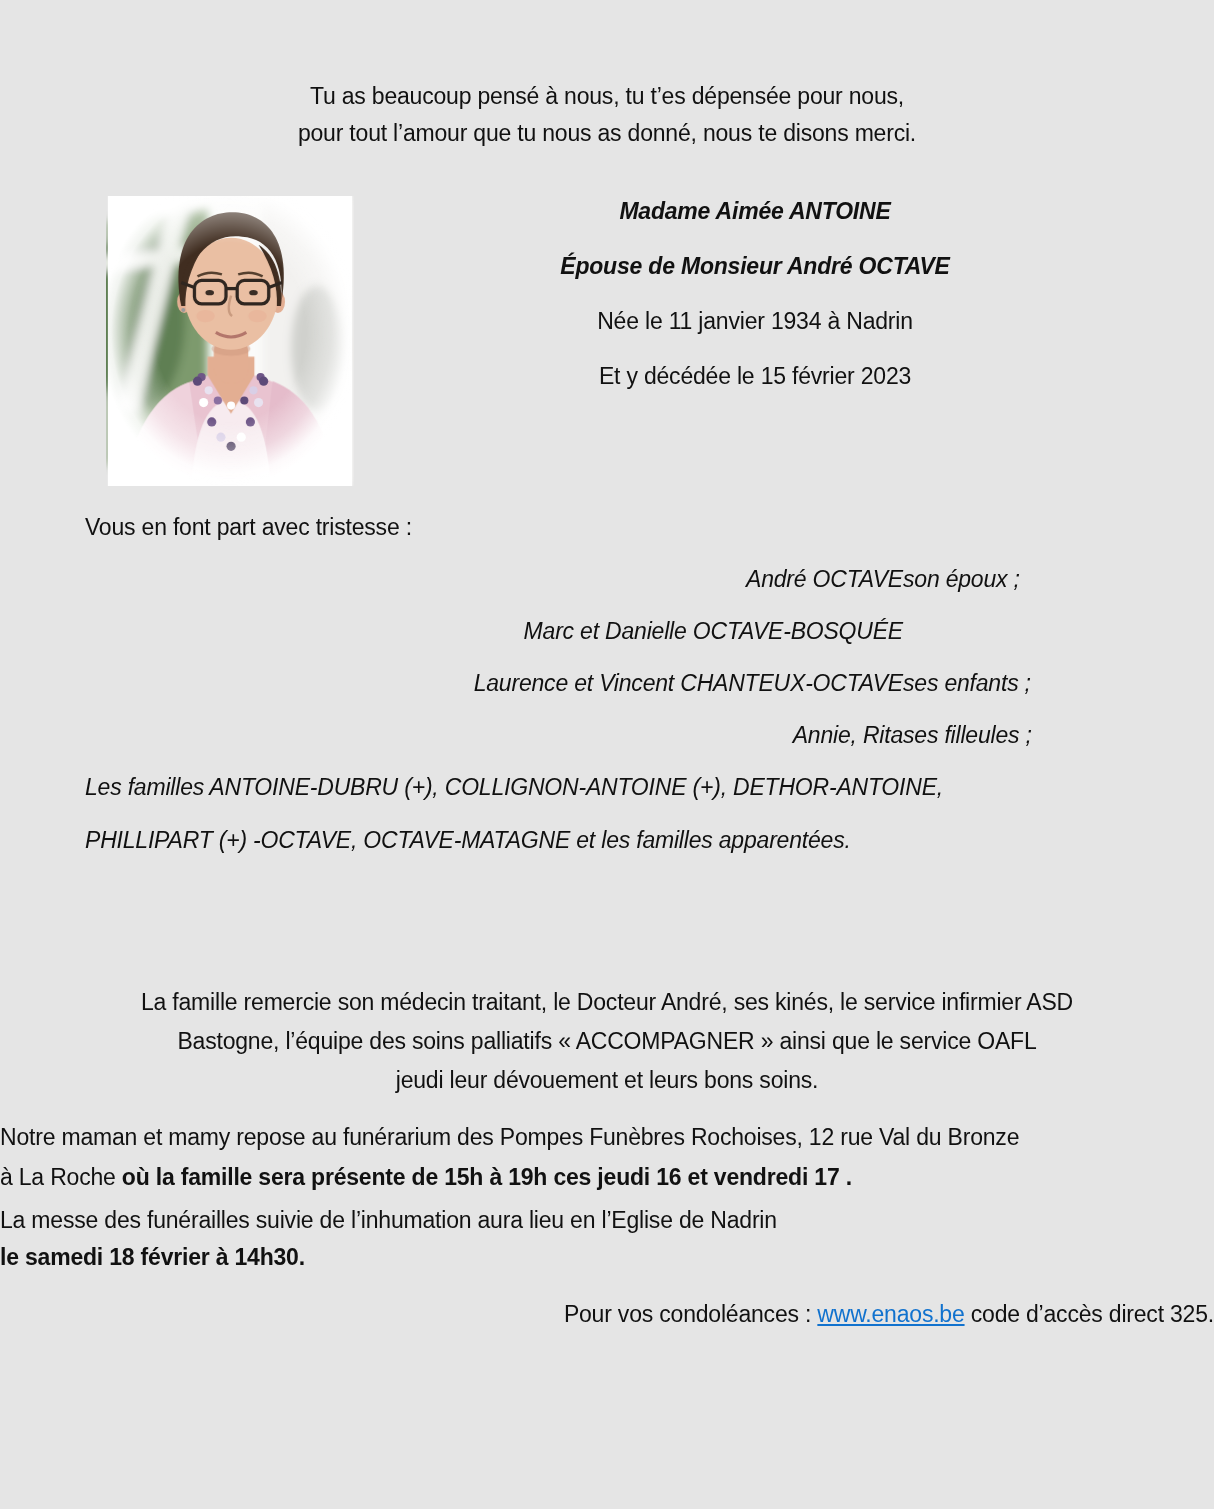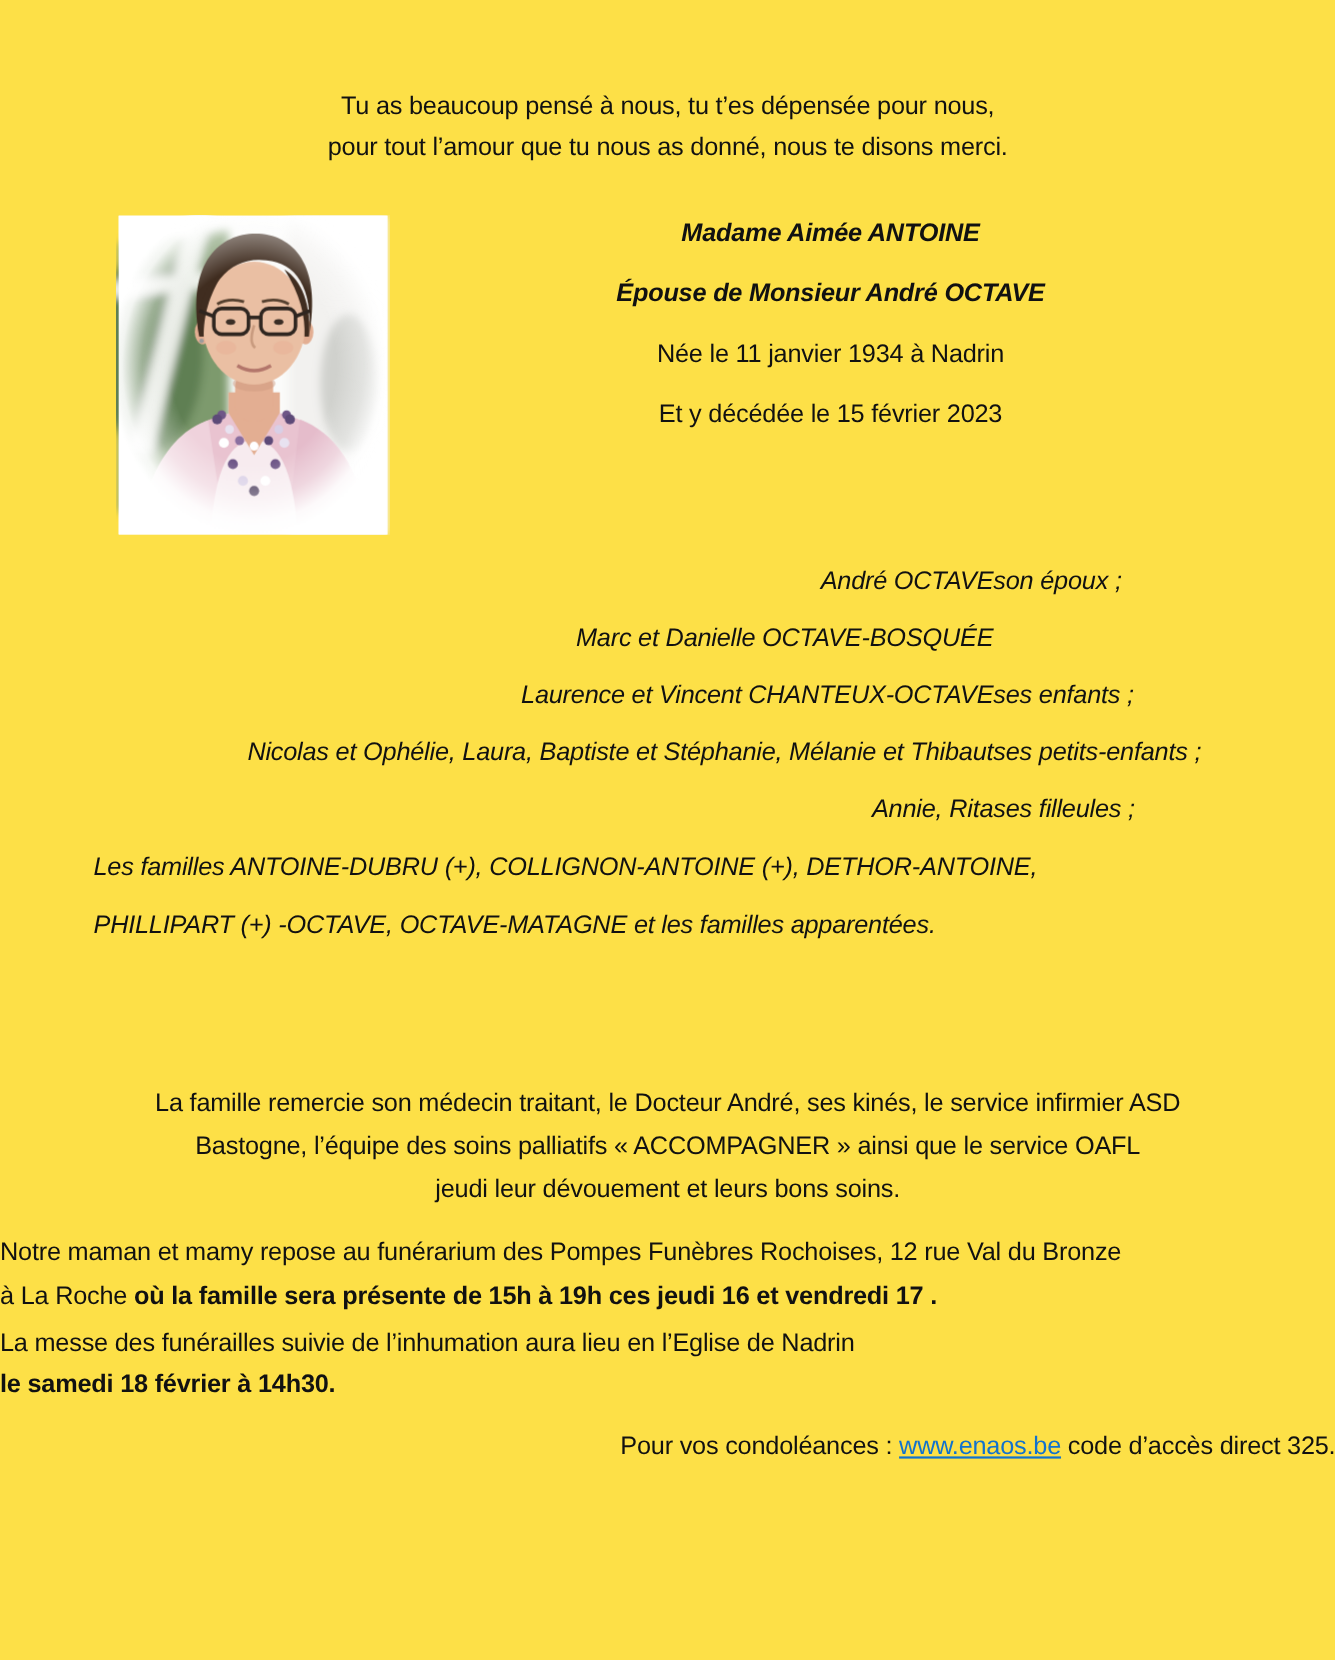--- a/index.html
+++ b/index.html
@@ -6,21 +6,21 @@
   html, body { background: #ffffff; }
   body {
     font-family: "Liberation Sans", sans-serif;
     color: #111111;
     width: 1214px;
   }
   .page {
     position: relative;
     width: 1214px;
     height: 1509px;
-    background: #fde047;
+    background: #e5e5e5;
     overflow: hidden;
     font-size: 23px;
     letter-spacing: -0.2px;
   }
 
   
   .quote {
     position: absolute;
     top: 78px; left: 0; right: 0;
     text-align: center;
@@ -197,36 +197,33 @@
   </div>
 
   <div class="name-block">
     <div class="name-line bold-italic">Madame Aimée ANTOINE</div>
     <div class="name-line bold-italic">Épouse de Monsieur André OCTAVE</div>
     <div class="name-line">Née le 11 janvier 1934 à Nadrin</div>
     <div class="name-line">Et y décédée le 15 février 2023</div>
   </div>
 
   <div class="announce">
+    <div class="announce-intro">Vous en font part avec tristesse :</div>
 
     <div class="announce-row">
       <span class="names">André OCTAVE</span>
       <span class="relation">son époux ;</span>
     </div>
     <div class="announce-row">
       <span class="names">Marc et Danielle OCTAVE-BOSQUÉE</span>
       <span class="relation"></span>
     </div>
     <div class="announce-row">
       <span class="names">Laurence et Vincent CHANTEUX-OCTAVE</span>
       <span class="relation">ses enfants ;</span>
-    </div>
-    <div class="announce-row">
-      <span class="names">Nicolas et Ophélie, Laura, Baptiste et Stéphanie, Mélanie et Thibaut</span>
-      <span class="relation">ses petits-enfants ;</span>
     </div>
     <div class="announce-row">
       <span class="names">Annie, Rita</span>
       <span class="relation">ses filleules ;</span>
     </div>
 
     <div class="families-line">Les familles ANTOINE-DUBRU (+), COLLIGNON-ANTOINE (+), DETHOR-ANTOINE,</div>
     <div class="families-line">PHILLIPART (+) -OCTAVE, OCTAVE-MATAGNE et les familles apparentées.</div>
   </div>
 

